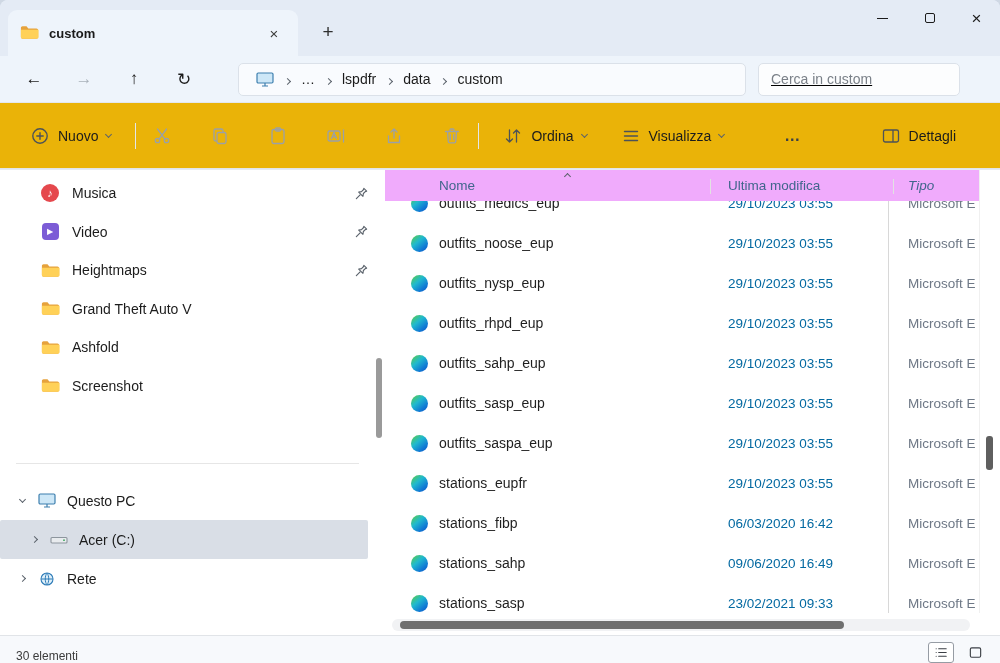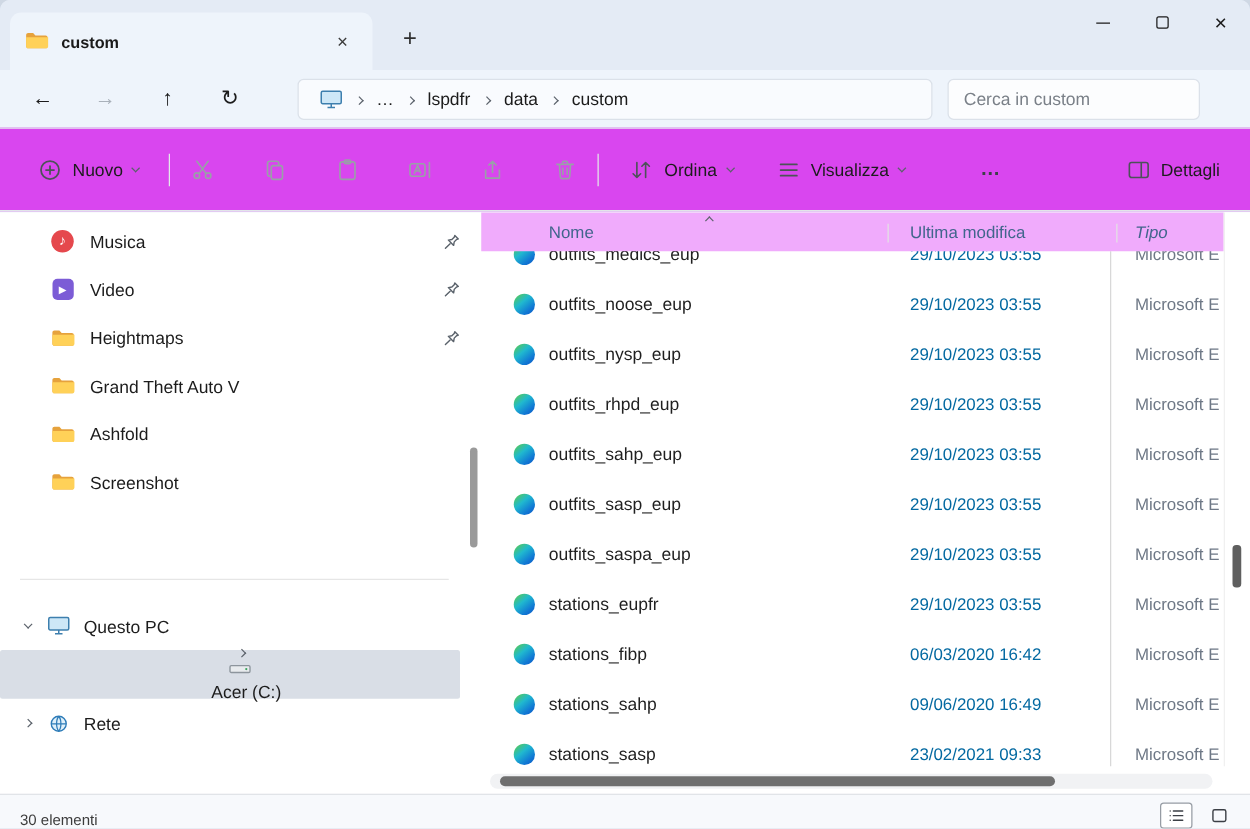--- a/index.html
+++ b/index.html
@@ -26,26 +26,26 @@
   .chev.up    { transform:rotate(225deg); }
   .chev.small { width:5px; height:5px; }
 
   
   .navbar { position:absolute; top:56px; left:0; right:0; height:46px; background:#eef4fb; display:flex; align-items:center; padding-left:16px; }
   .nav-btn { width:36px; height:34px; display:flex; align-items:center; justify-content:center; font-size:17px; color:#1b1b1b; margin-right:14px; border-radius:4px; flex:0 0 auto; }
   .nav-btn.disabled { color:#a9b1ba; }
   .addressbar { height:33px; width:508px; margin-left:22px; background:#f9fbfe; border:1px solid #dbe1e9; border-radius:5px; display:flex; align-items:center; padding:0 8px; flex:0 0 auto; overflow:hidden; }
   .crumb { padding:3px 9px; font-size:14px; color:#1b1b1b; border-radius:3px; white-space:nowrap; display:flex; align-items:center; }
   .bc-sep { margin:0 2px; flex:0 0 auto; }
-  .searchbox { margin-left:12px; width:202px; height:33px; background:#fcfdfe; border:1px solid #dbe1e9; border-radius:5px; display:flex; align-items:center; padding:0 12px; flex:0 0 auto; }
+  .searchbox { margin-left:12px; width:202px; height:33px; background:#fcfdfe; border:1px solid #dbe1e9; border-radius:5px; display:flex; align-items:center; padding:0 12px; flex:0 0 auto;text-decoration:underline; }
   .searchbox input { border:none; outline:none; background:transparent; width:100%; font-size:14px; color:#222; }
   .searchbox input::placeholder { color:#7a8088; }
 
   
-  .toolbar { position:absolute; top:102px; left:0; right:0; height:67px; background:#d946ef; border-top:1px solid #e3e8ee; border-bottom:1px solid #e2e5e9; display:flex; align-items:center; padding:0 16px 0 22px; }
+  .toolbar { position:absolute; top:102px; left:0; right:0; height:67px; background:#eab308; border-top:1px solid #e3e8ee; border-bottom:1px solid #e2e5e9; display:flex; align-items:center; padding:0 36px 0 22px; }
   .tb-btn { display:flex; align-items:center; gap:8px; font-size:14px; color:#1c1c1c; border-radius:4px; padding:6px 8px; white-space:nowrap; }
   .tb-btn .ico { width:20px; height:20px; display:flex; color:#4c5258; }
   .tb-sep { width:1px; height:26px; background:#e4e6ea; margin:0 16px; flex:0 0 auto; }
   .tb-icons { display:flex; gap:38px; color:#9aa0a8; align-items:center; }
   .tb-ico { width:20px; height:20px; display:flex; }
   .tb-more { font-size:16px; font-weight:700; color:#3c4046; margin-left:42px; padding:4px 10px; }
   .tb-right { margin-left:auto;justify-content:flex-end; }
 
   
   .content { position:absolute; top:170px; bottom:28px; left:0; right:0; background:#fff; }
@@ -54,21 +54,21 @@
   .sidebar { position:absolute; left:0; top:0; bottom:0; width:385px; background:#fff; overflow:hidden; }
   .side-list { position:absolute; top:4px; left:0; right:0; }
   .side-item { height:38.5px; display:flex; align-items:center; padding-left:40px; border-radius:4px; }
   .si-icon { width:20px; height:20px; margin-right:12px; display:flex; align-items:center; justify-content:center; flex:0 0 auto; }
   .si-label { font-size:14px; color:#1c1c1c; white-space:nowrap; }
   .si-pin { margin-left:auto; margin-right:16px; width:15px; height:15px; display:flex; flex:0 0 auto; }
   .side-sep { position:absolute; left:16px; right:26px; top:293px; height:1px; background:#e6e6e6; }
   .side-tree { position:absolute; top:311px; left:0; right:0; }
   .tree-item { height:39px; display:flex; align-items:center; }
   .tree-item.lvl0 { padding-left:14px; }
-  .tree-item.lvl1 { padding-left:26px;flex-direction:column; }
+  .tree-item.lvl1 { padding-left:26px; }
   .t-chev { width:16px; margin-right:7px; display:flex; justify-content:center; align-items:center; flex:0 0 auto; }
   .tree-item .si-icon { margin-right:10px; }
   .tree-item.selected { background:#d9dee6; margin-right:17px; border-radius:2px; }
   .side-scroll { position:absolute; right:3px; top:188px; width:6px; height:80px; background:#9a9a9a; border-radius:3px; z-index:6; }
 
   
   .filearea { position:absolute; left:385px; right:0; top:0; bottom:0; background:#fff; }
   .fl-header { position:absolute; top:0; left:0; right:21px; height:31px; background:#f0abfc; z-index:3; }
   .fl-h-label { position:absolute; top:8px; font-size:13.5px; color:#41658c; white-space:nowrap; }
   .h-nome { left:54px; }

